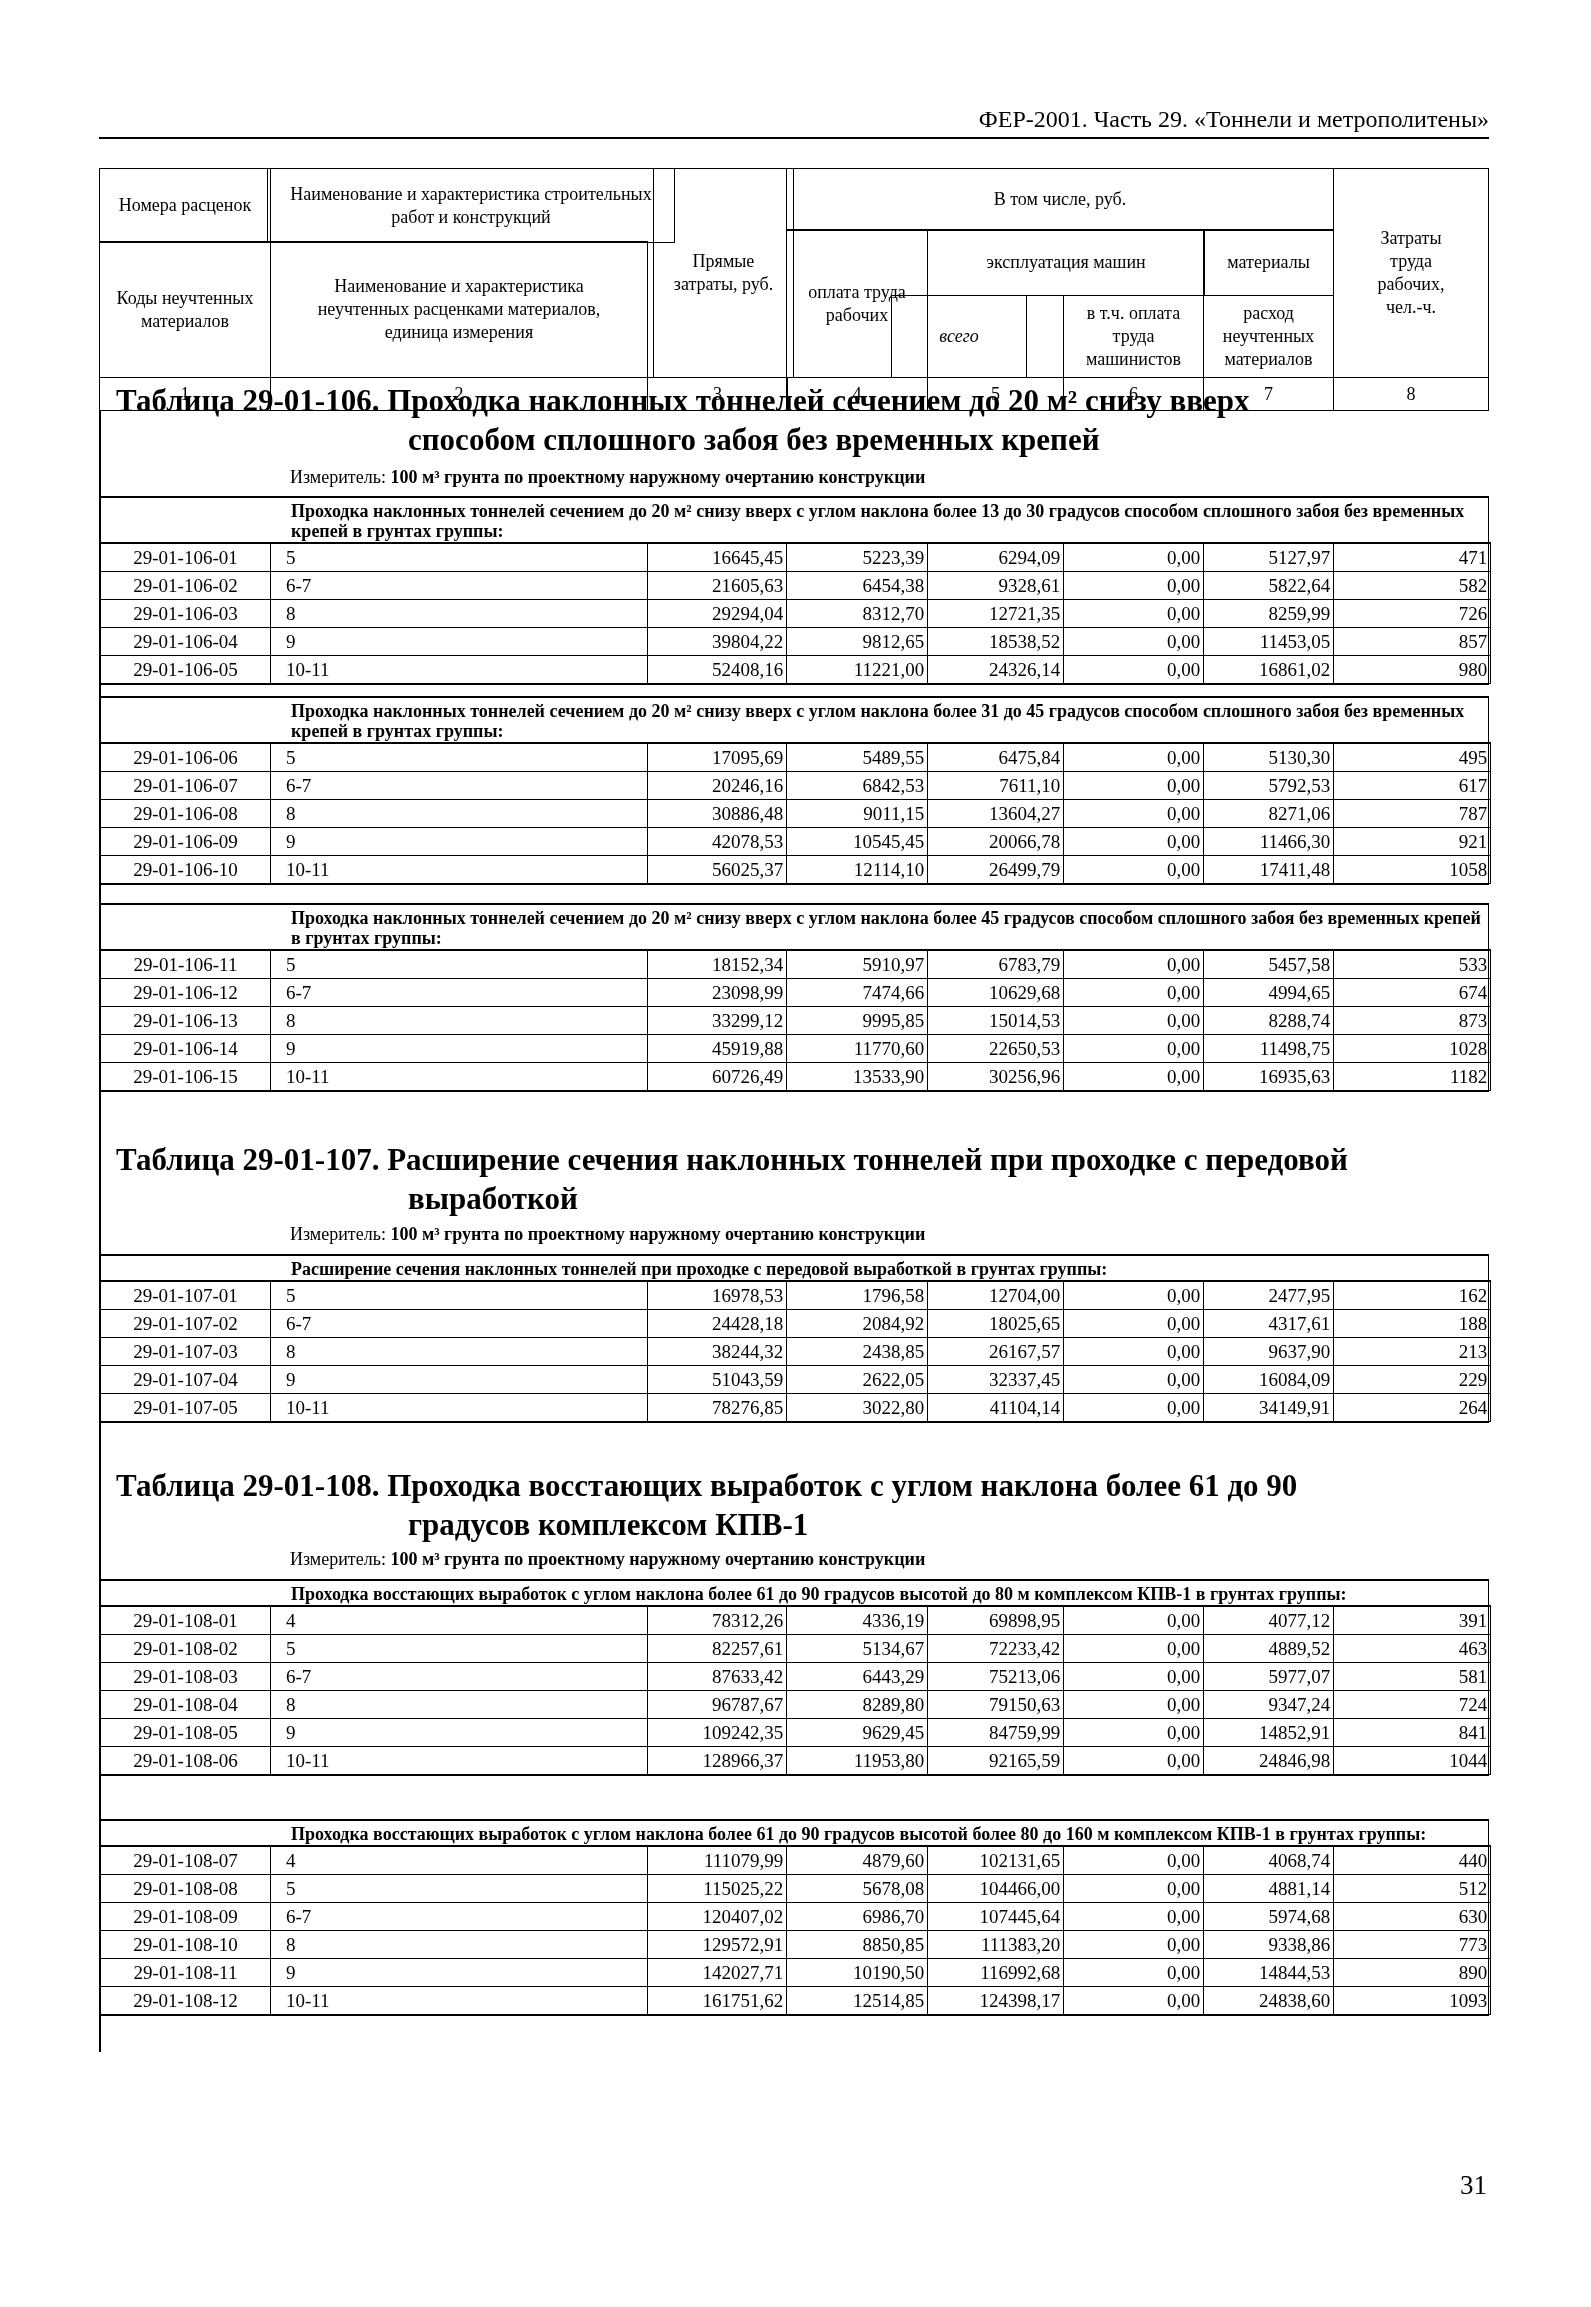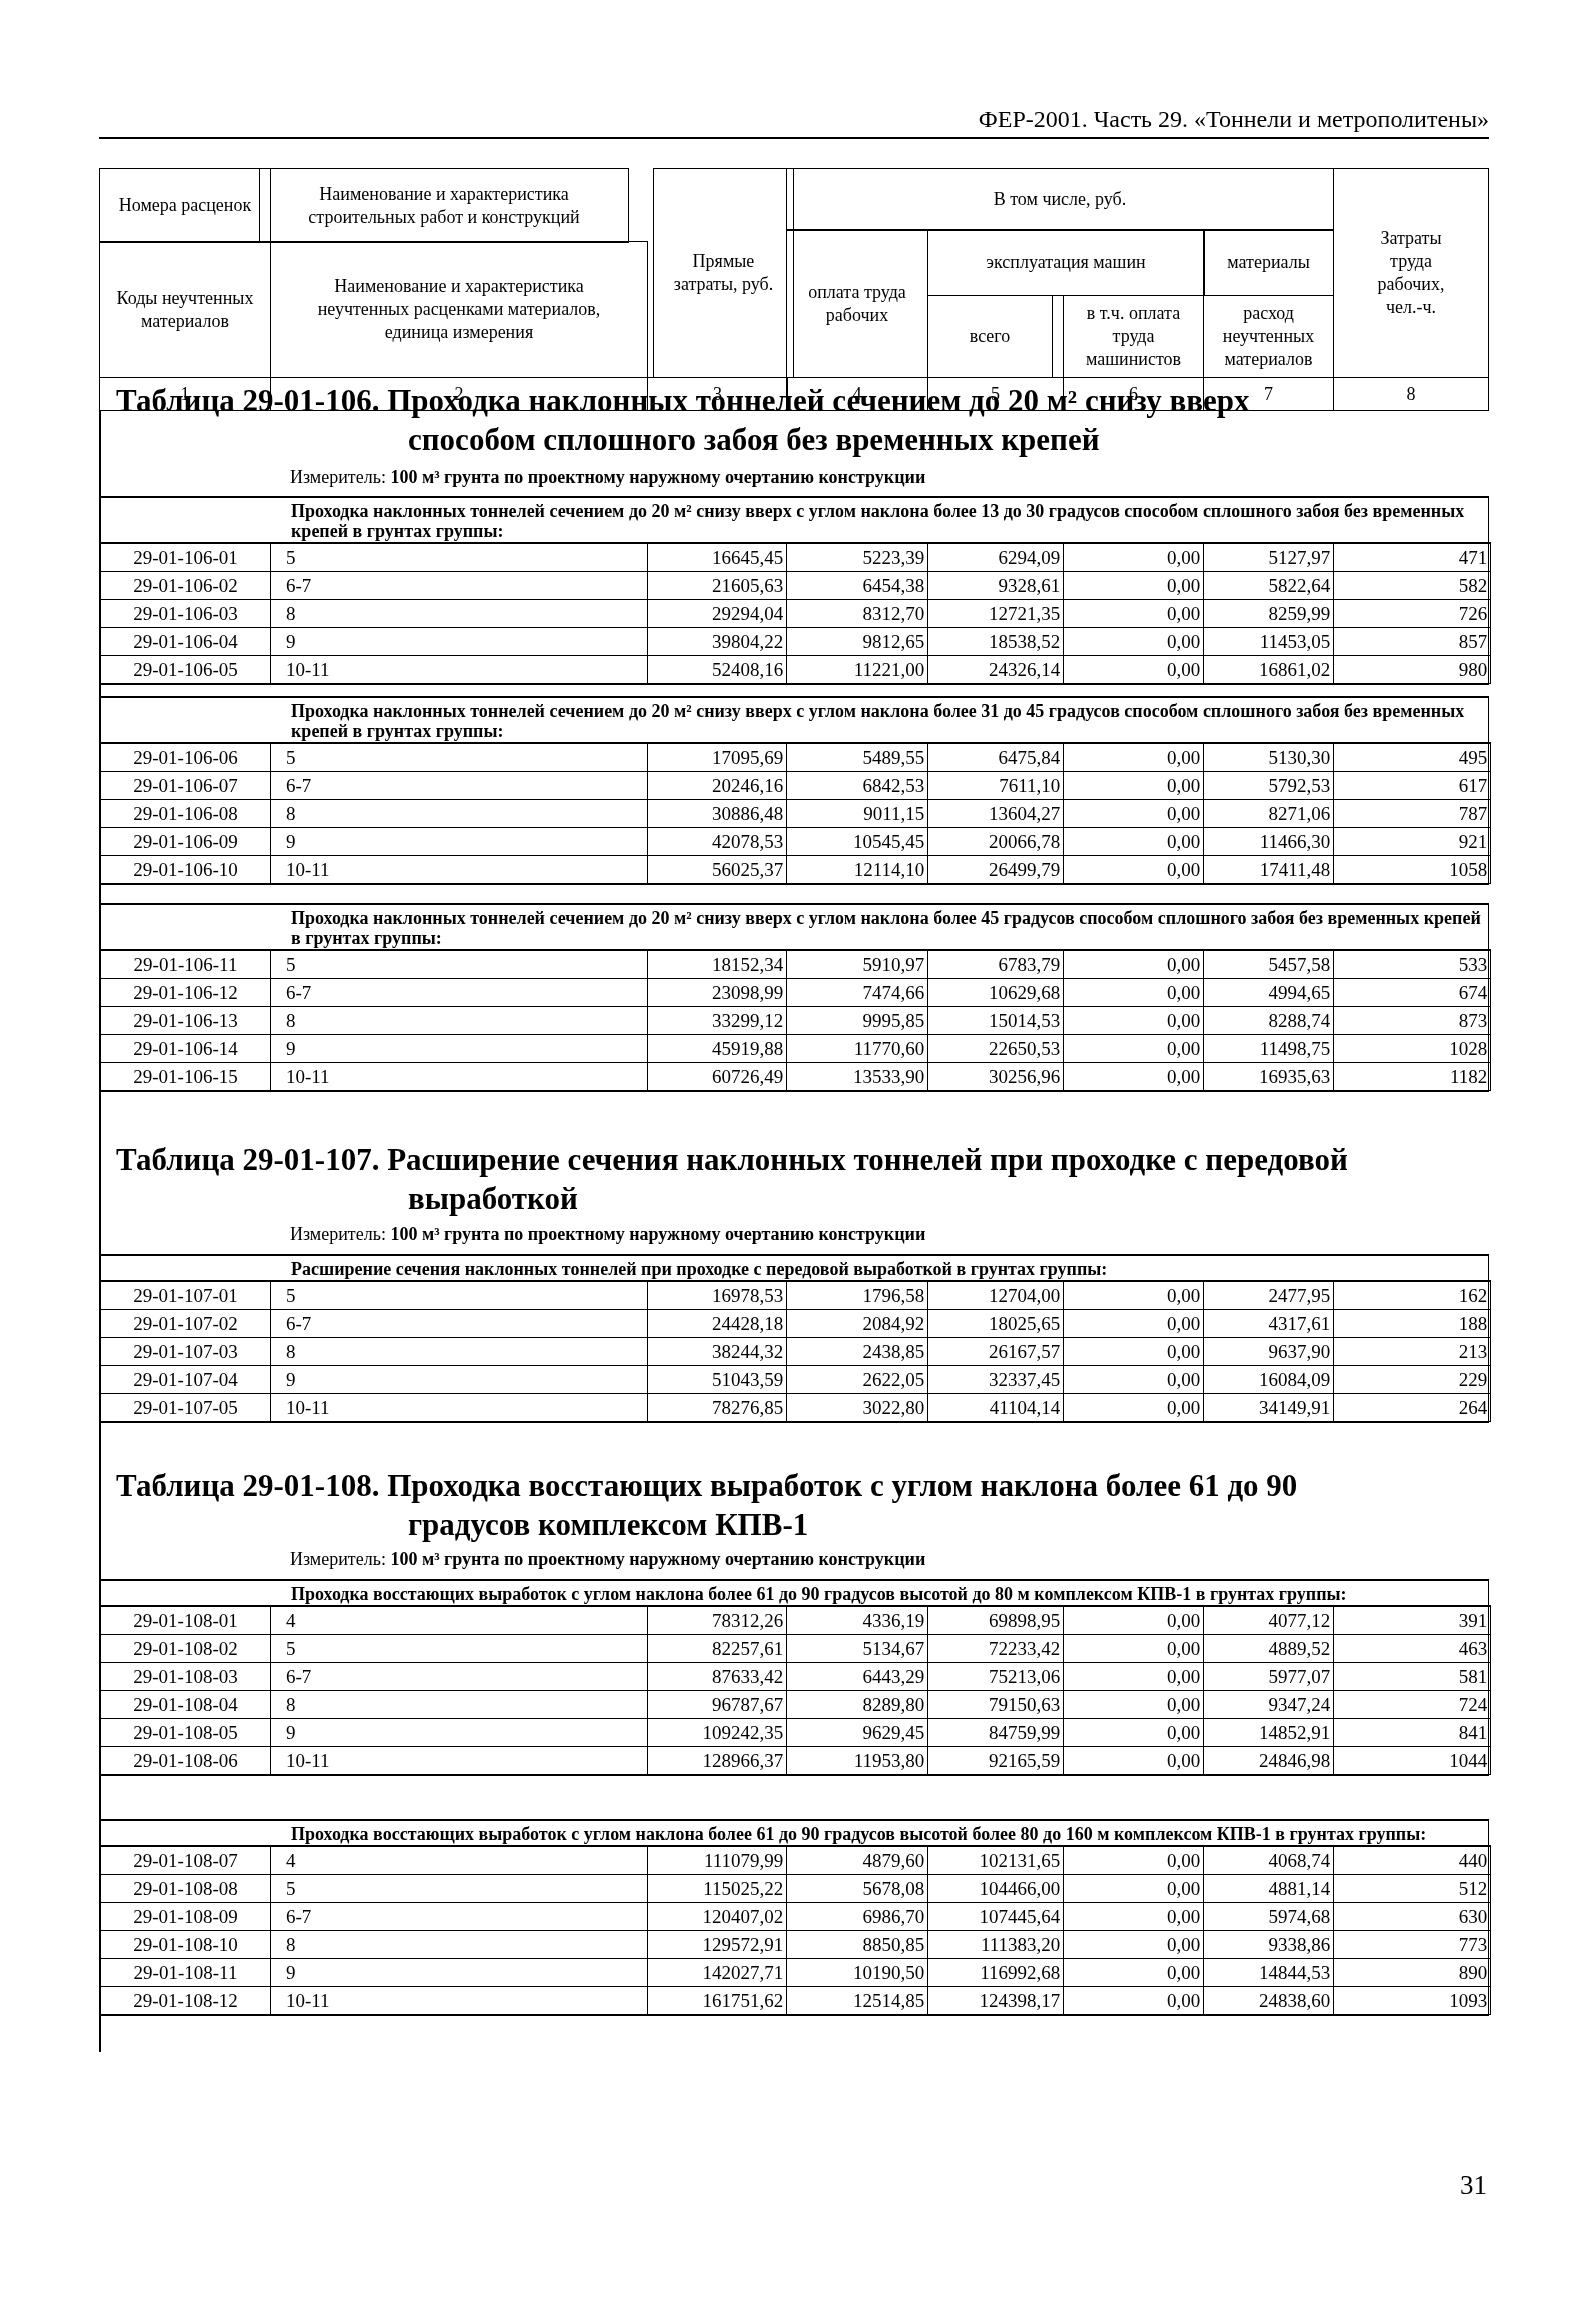--- a/index.html
+++ b/index.html
@@ -34,27 +34,27 @@
 </style>
 </head>
 <body>
 
 <div class="running-header">ФЕР-2001. Часть 29. «Тоннели и метрополитены»</div>
 <div class="header-rule"></div>
 
 <div class="colhead">
   <div class="ch" style="left:0;top:0;width:172px;height:75px;">Номера расценок</div>
   <div class="ch" style="left:0;top:73px;width:172px;height:137px;">Коды неучтенных материалов</div>
-  <div class="ch" style="left:160px;top:0;width:370px;height:75px;padding:0 9.4px;">Наименование и характеристика строительных работ и конструкций</div>
+  <div class="ch" style="left:168px;top:0;width:408px;height:75px;padding:0 9.4px;">Наименование и характеристика строительных работ и конструкций</div>
   <div class="ch" style="left:171px;top:73px;width:378px;height:137px;padding:0 24px;">Наименование и характеристика неучтенных расценками материалов, единица измерения</div>
   <div class="ch" style="left:548px;top:0;width:141px;height:210px;padding:0 13.5px;margin-left:6px;">Прямые затраты, руб.</div>
   <div class="ch" style="left:687px;top:0;width:548px;height:63px;">В том числе, руб.</div>
   <div class="ch" style="left:687px;top:61px;width:142px;height:149px;padding:0 20px;">оплата труда рабочих</div>
   <div class="ch" style="left:828px;top:61px;width:278px;height:67px;">эксплуатация машин</div>
-  <div class="ch" style="left:828px;top:127px;width:126px;height:83px;">всего</div>
+  <div class="ch" style="left:792px;top:127px;width:136px;height:83px;font-style:italic;">всего</div>
   <div class="ch" style="left:964px;top:127px;width:141px;height:83px;padding:0 20px;">в т.ч. оплата труда машинистов</div>
   <div class="ch" style="left:1104px;top:61px;width:131px;height:67px;">материалы</div>
   <div class="ch" style="left:1104px;top:127px;width:131px;height:83px;padding:0 8px;">расход неучтенных материалов</div>
   <div class="ch" style="left:1234px;top:0;width:156px;height:210px;padding:0 27px;">Затраты труда рабочих, чел.-ч.</div>
 
   <div class="ch" style="left:0;top:209px;width:172px;height:34px;">1</div>
   <div class="ch" style="left:171px;top:209px;width:378px;height:34px;">2</div>
   <div class="ch" style="left:548px;top:209px;width:141px;height:34px;">3</div>
   <div class="ch" style="left:687px;top:209px;width:142px;height:34px;">4</div>
   <div class="ch" style="left:828px;top:209px;width:137px;height:34px;">5</div>

